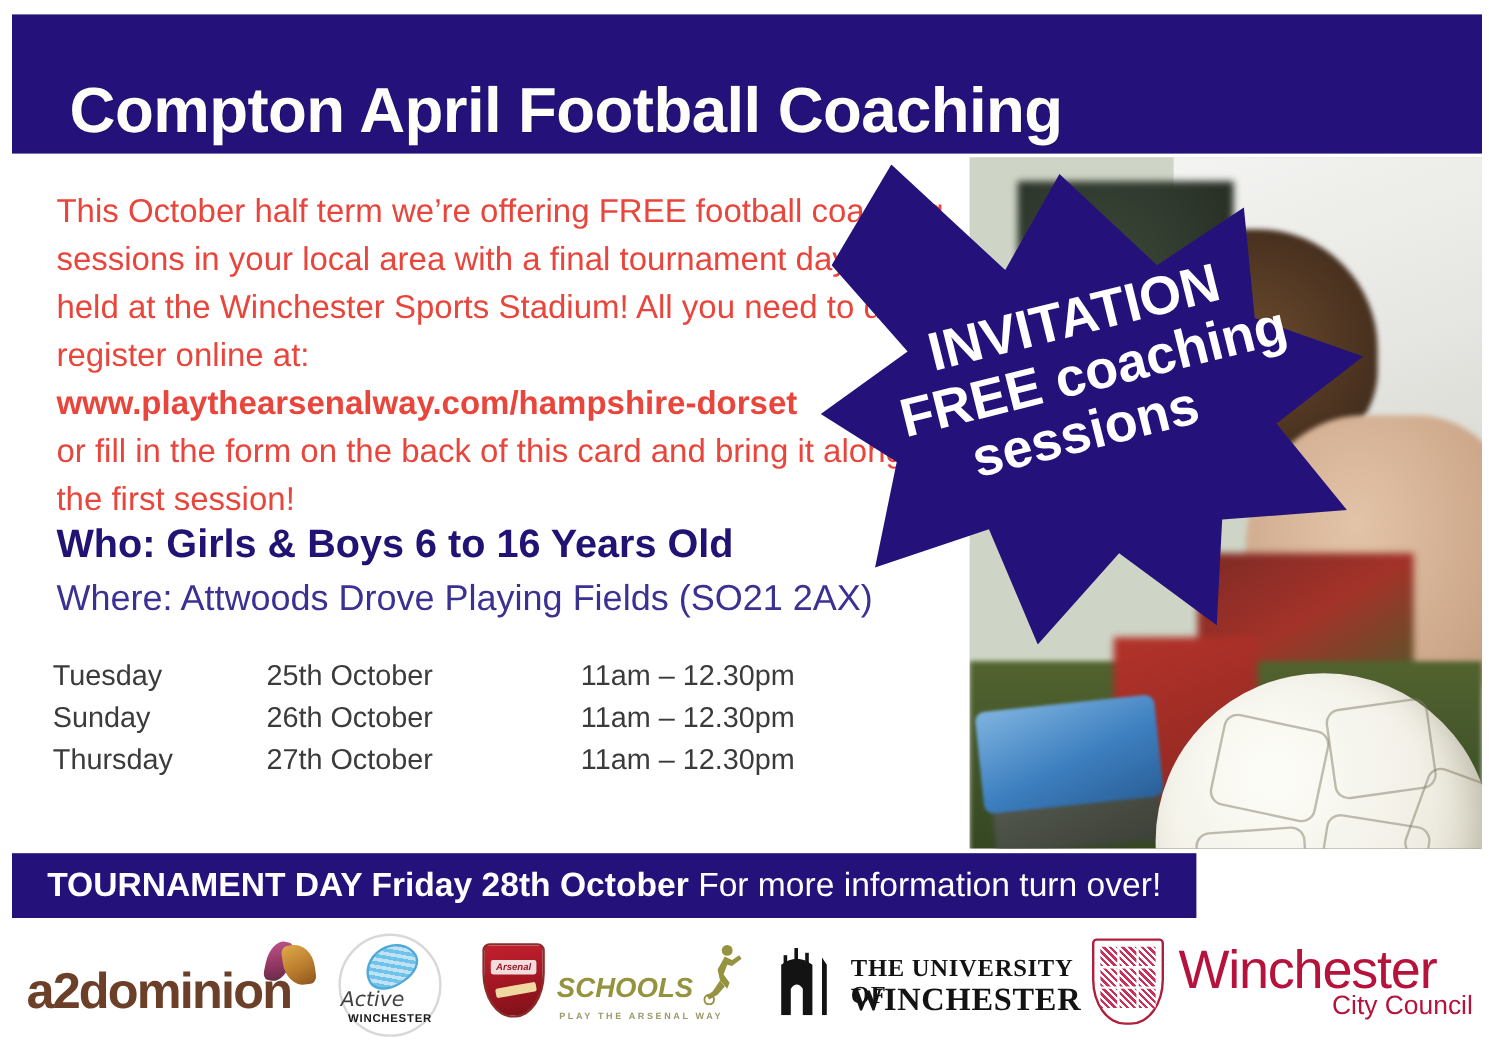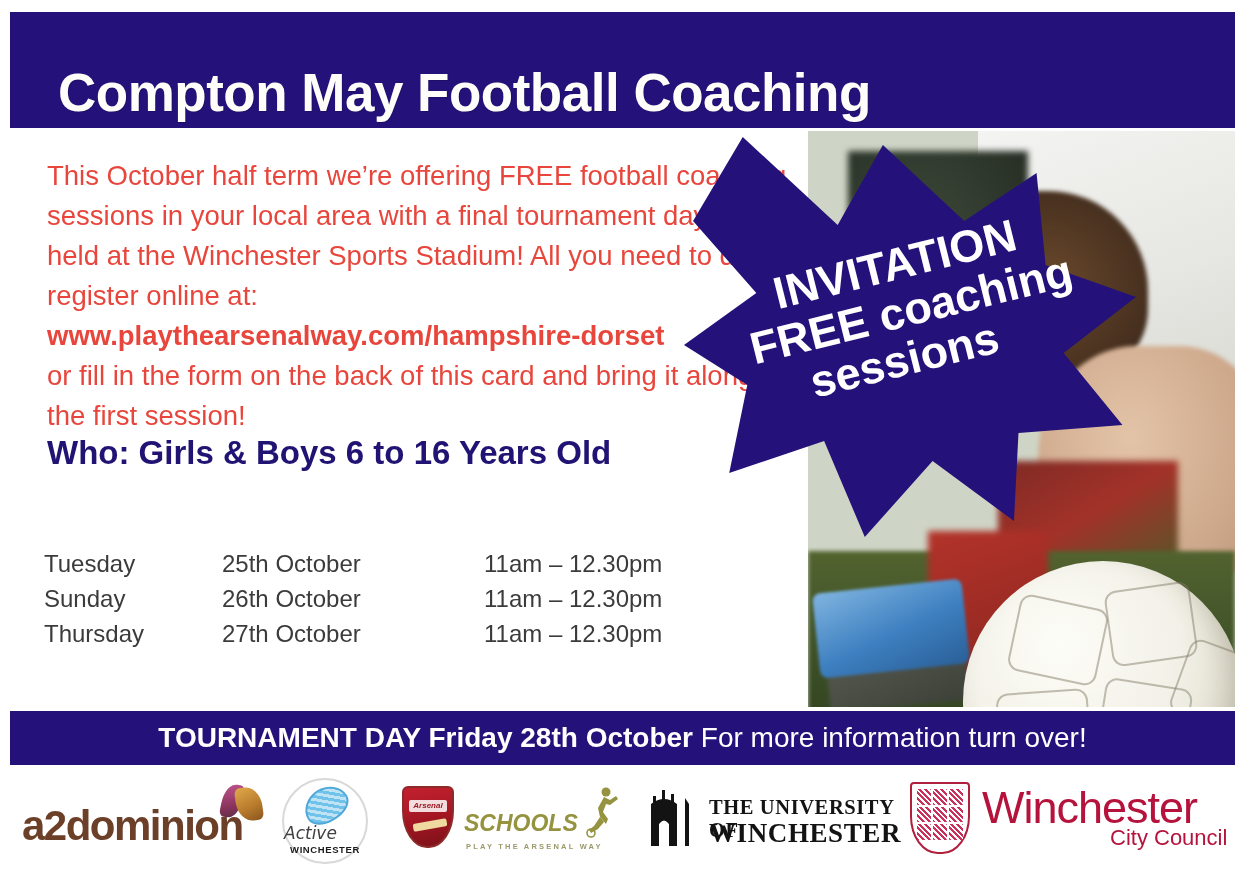--- a/index.html
+++ b/index.html
@@ -210,21 +210,21 @@
   }
   .schedule td { padding: 0 0 7px 0; white-space: nowrap; vertical-align: top; }
   .sc-day  { width: 178px; }
   .sc-date { width: 262px; }
   .sc-time { width: 260px; }
 
   
   .tourn-band {
     position: absolute;
     left: 10px; top: 711px;
-    width: 1225px; height: 54px;
+    width: 987px; height: 54px;
     background: #25117a;
   }
   .tourn-text {
     position: absolute;
     left: 0; right: 0; top: 11px;
     text-align: center;
     color: #ffffff;
     font-size: 28px;
     white-space: nowrap;
   }
@@ -367,21 +367,21 @@
     position: absolute; left: 200px; top: 47px;
     font-size: 22px; color: #b5123c;
   }
 </style>
 </head>
 <body>
 
 <div id="flyer">
 
   <div class="header-band">
-    <div class="header-title">Compton May Football Coaching</div>
+    <div class="header-title">Compton April Football Coaching</div>
   </div>
 
   <div class="photo">
     <div class="photo-layer ph-shirt"></div>
     <div class="photo-layer ph-dark"></div>
     <div class="photo-layer ph-hair"></div>
     <div class="photo-layer ph-skin"></div>
     <div class="photo-layer ph-kit"></div>
     <div class="photo-layer ph-grass"></div>
     <div class="photo-layer ph-red"></div>
@@ -396,20 +396,21 @@
 
   </div>
 
   <div class="body-copy">
     <p>This October half term we’re offering FREE football coaching sessions in your local area with a final tournament day being held at the Winchester Sports Stadium! All you need to do is register online at:</p>
     <span class="url">www.playthearsenalway.com/hampshire-dorset</span>
     <p>or fill in the form on the back of this card and bring it along to the first session!</p>
   </div>
 
   <div class="who-line">Who: Girls &amp; Boys 6 to 16 Years Old</div>
+  <div class="where-line">Where: Attwoods Drove Playing Fields (SO21 2AX)</div>
 
   <table class="schedule">
     <tbody>
       <tr>
         <td class="sc-day">Tuesday</td>
         <td class="sc-date">25th October</td>
         <td class="sc-time">11am – 12.30pm</td>
       </tr>
       <tr>
         <td class="sc-day">Sunday</td>

